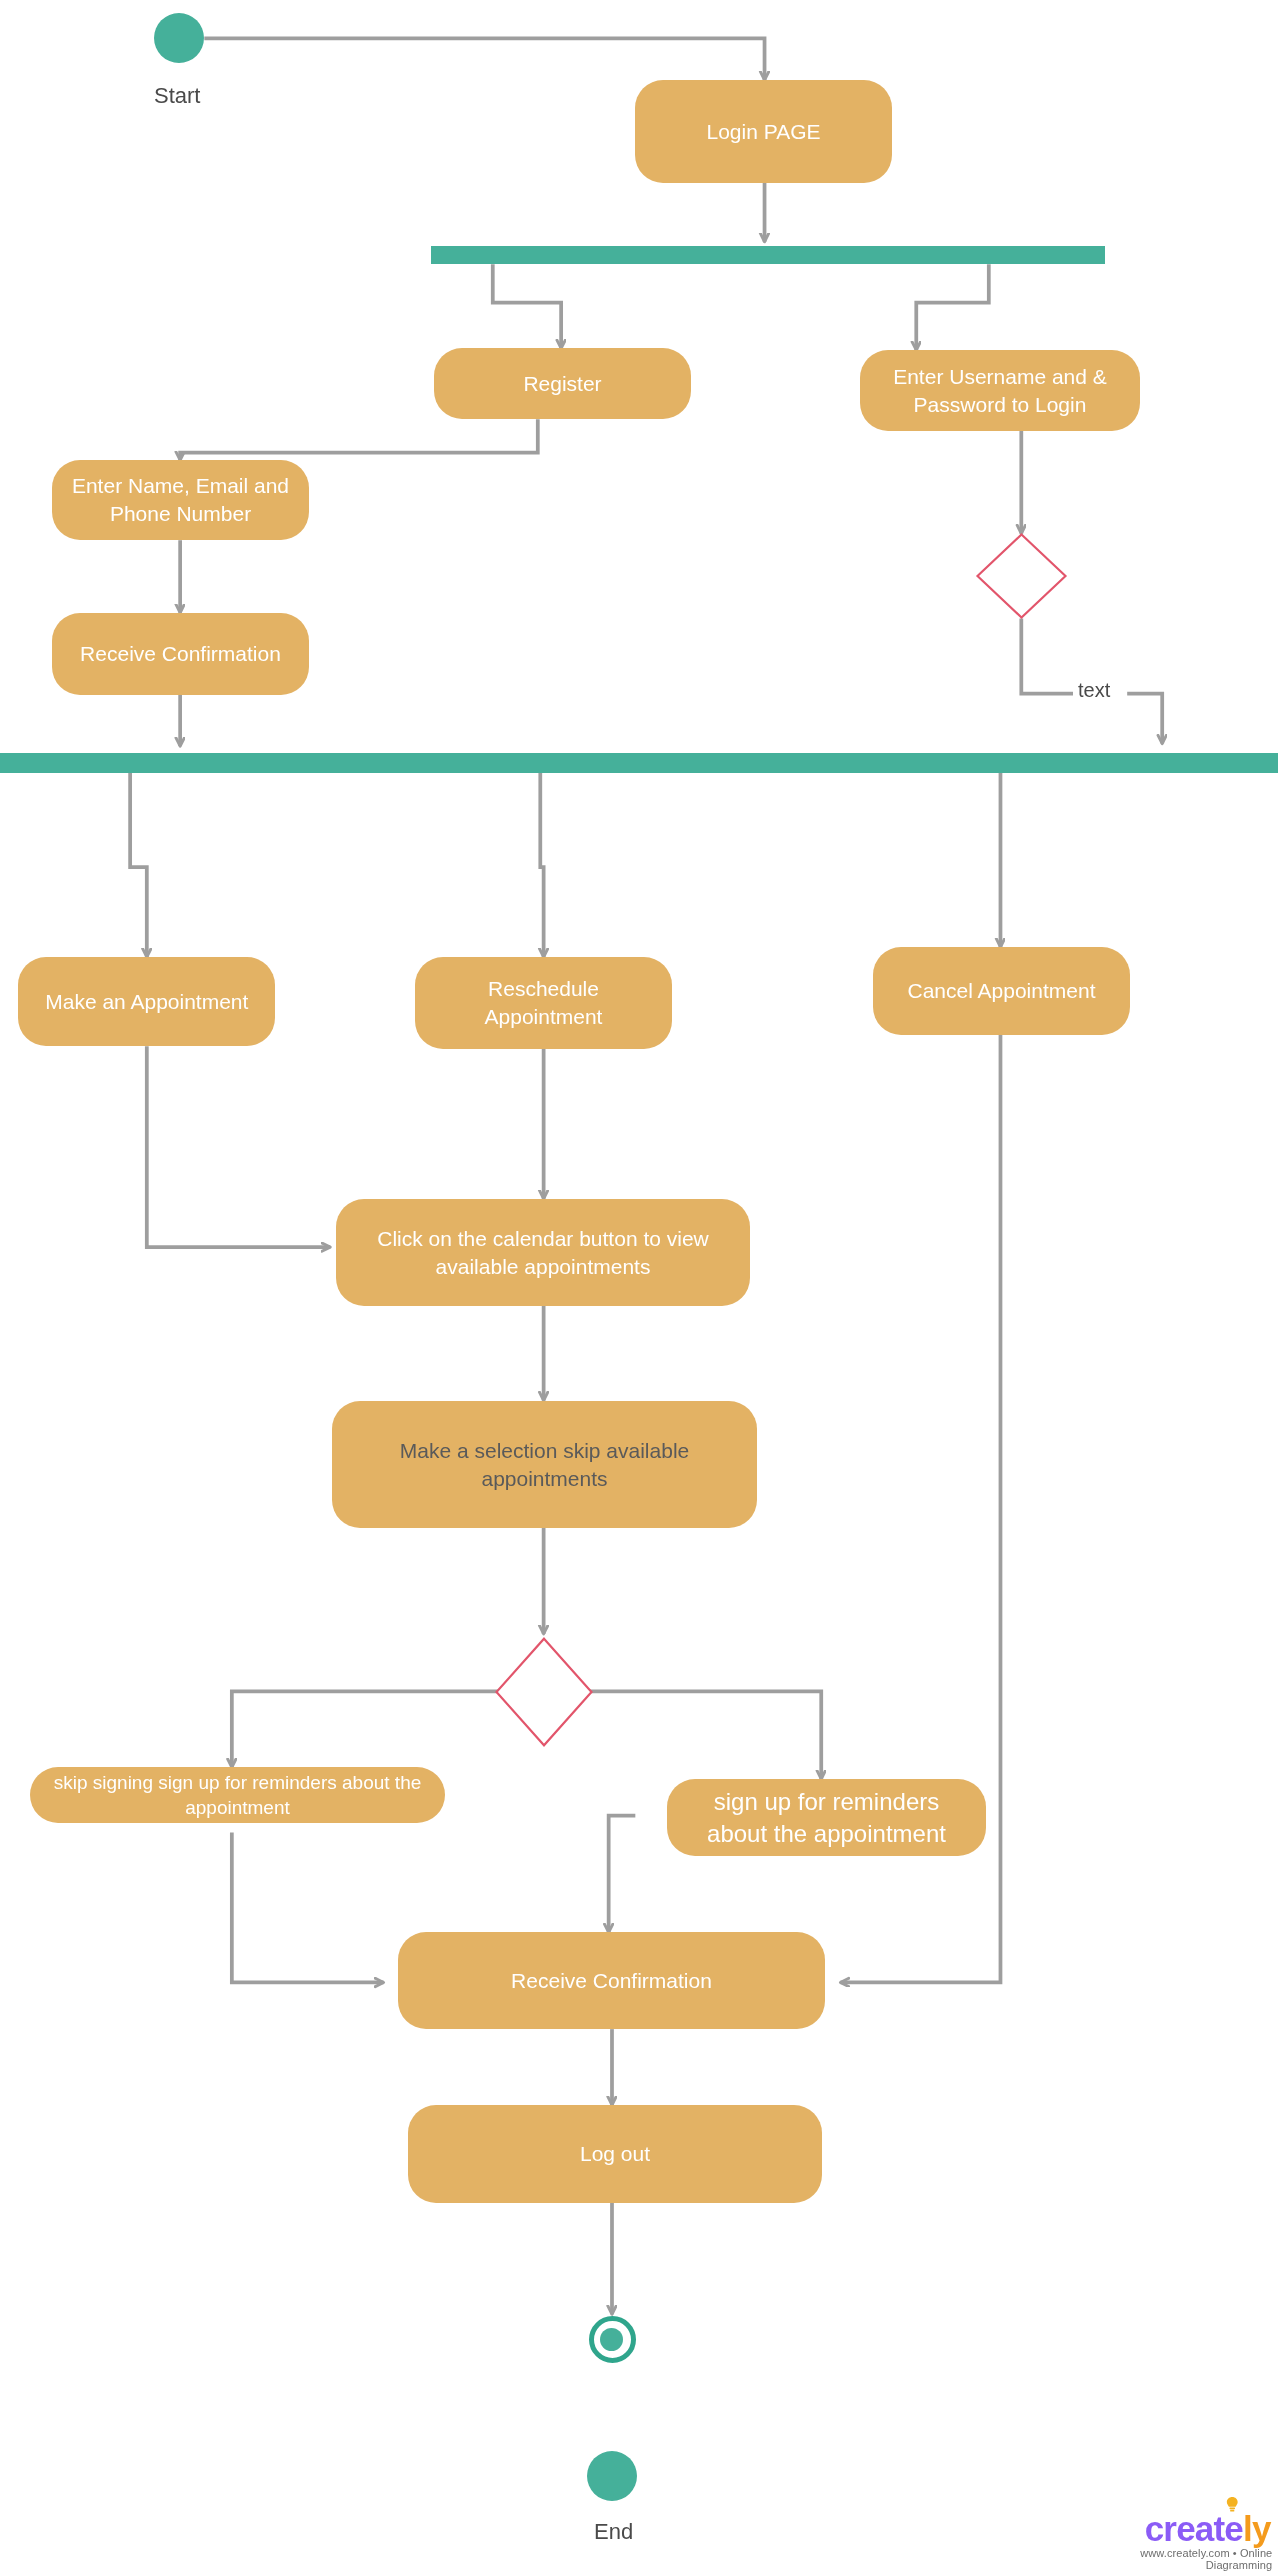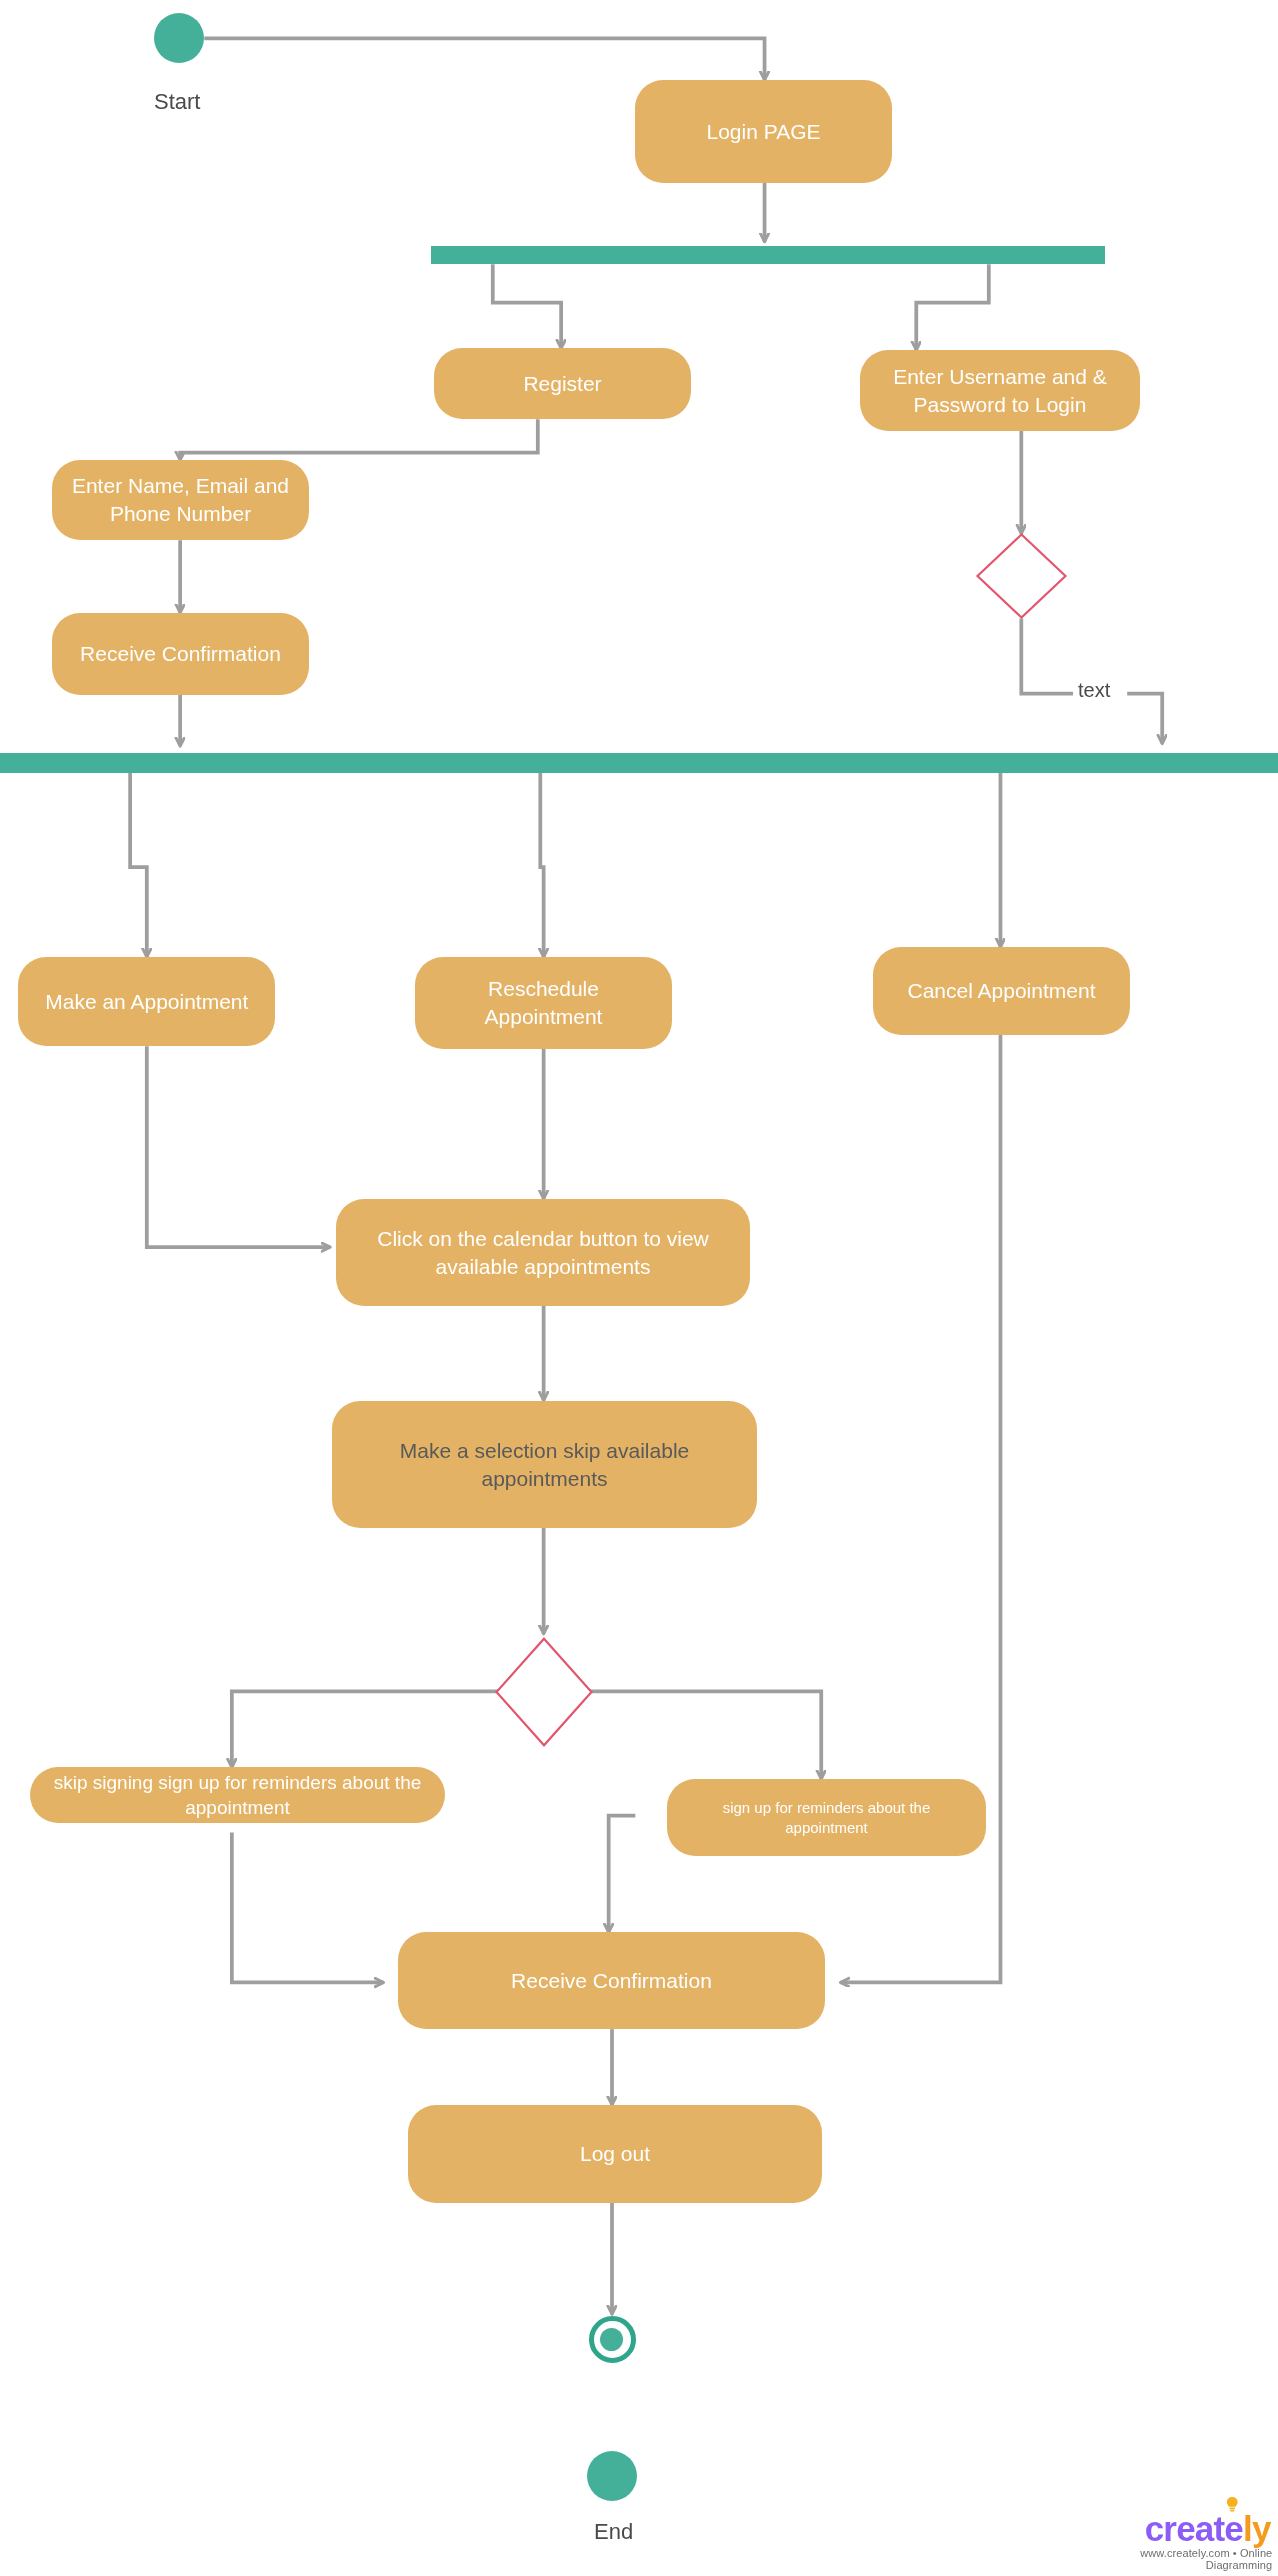--- a/index.html
+++ b/index.html
@@ -165,21 +165,21 @@
 
       <path d="M1200,1241 L1200,2378 L1008,2378" marker-end="url(#arrow)"></path>
 
       <path d="M734,2434 L734,2525" marker-end="url(#arrow)"></path>
 
       <path d="M734,2642 L734,2776" marker-end="url(#arrow)"></path>
     </g>
   </svg>
 
   <div class="initial" style="left:154px;top:13.3px;width:50px;height:50px;"></div>
-  <div class="lbl" style="left:154px;top:89px;">Start</div>
+  <div class="lbl" style="left:154px;top:83px;">Start</div>
 
   <div class="act" style="left:635px;top:80px;width:257px;height:103px;">
     <span>Login PAGE</span>
   </div>
 
   <div class="bar" style="left:431px;top:246px;width:674px;height:18.3px;"></div>
 
   <div class="act" style="left:434px;top:348px;width:257px;height:71px;">
     <span>Register</span>
   </div>
@@ -225,21 +225,21 @@
   </div>
 
   <svg style="position:absolute;left:494px;top:1636px;width:100px;height:112px;" viewBox="0 0 120 134" xmlns="http://www.w3.org/2000/svg">
     <polygon points="60,3 117,67 60,131 3,67" fill="#ffffff" stroke="#e2556b" stroke-width="2.6"></polygon>
   </svg>
 
   <div class="act" style="left:30px;top:1767px;width:415px;height:56px;font-size:19px;">
     <span>skip signing sign up for reminders about the appointment</span>
   </div>
 
-  <div class="act" style="left:667px;top:1779px;width:319px;height:77px;font-size:15px;">
+  <div class="act" style="left:667px;top:1779px;width:319px;height:77px;font-size:24px;">
     <span>sign up for reminders about the appointment</span>
   </div>
 
   <div class="act" style="left:398px;top:1932px;width:427px;height:97px;">
     <span>Receive Confirmation</span>
   </div>
 
   <div class="act" style="left:408px;top:2105px;width:414px;height:98px;">
     <span>Log out</span>
   </div>

